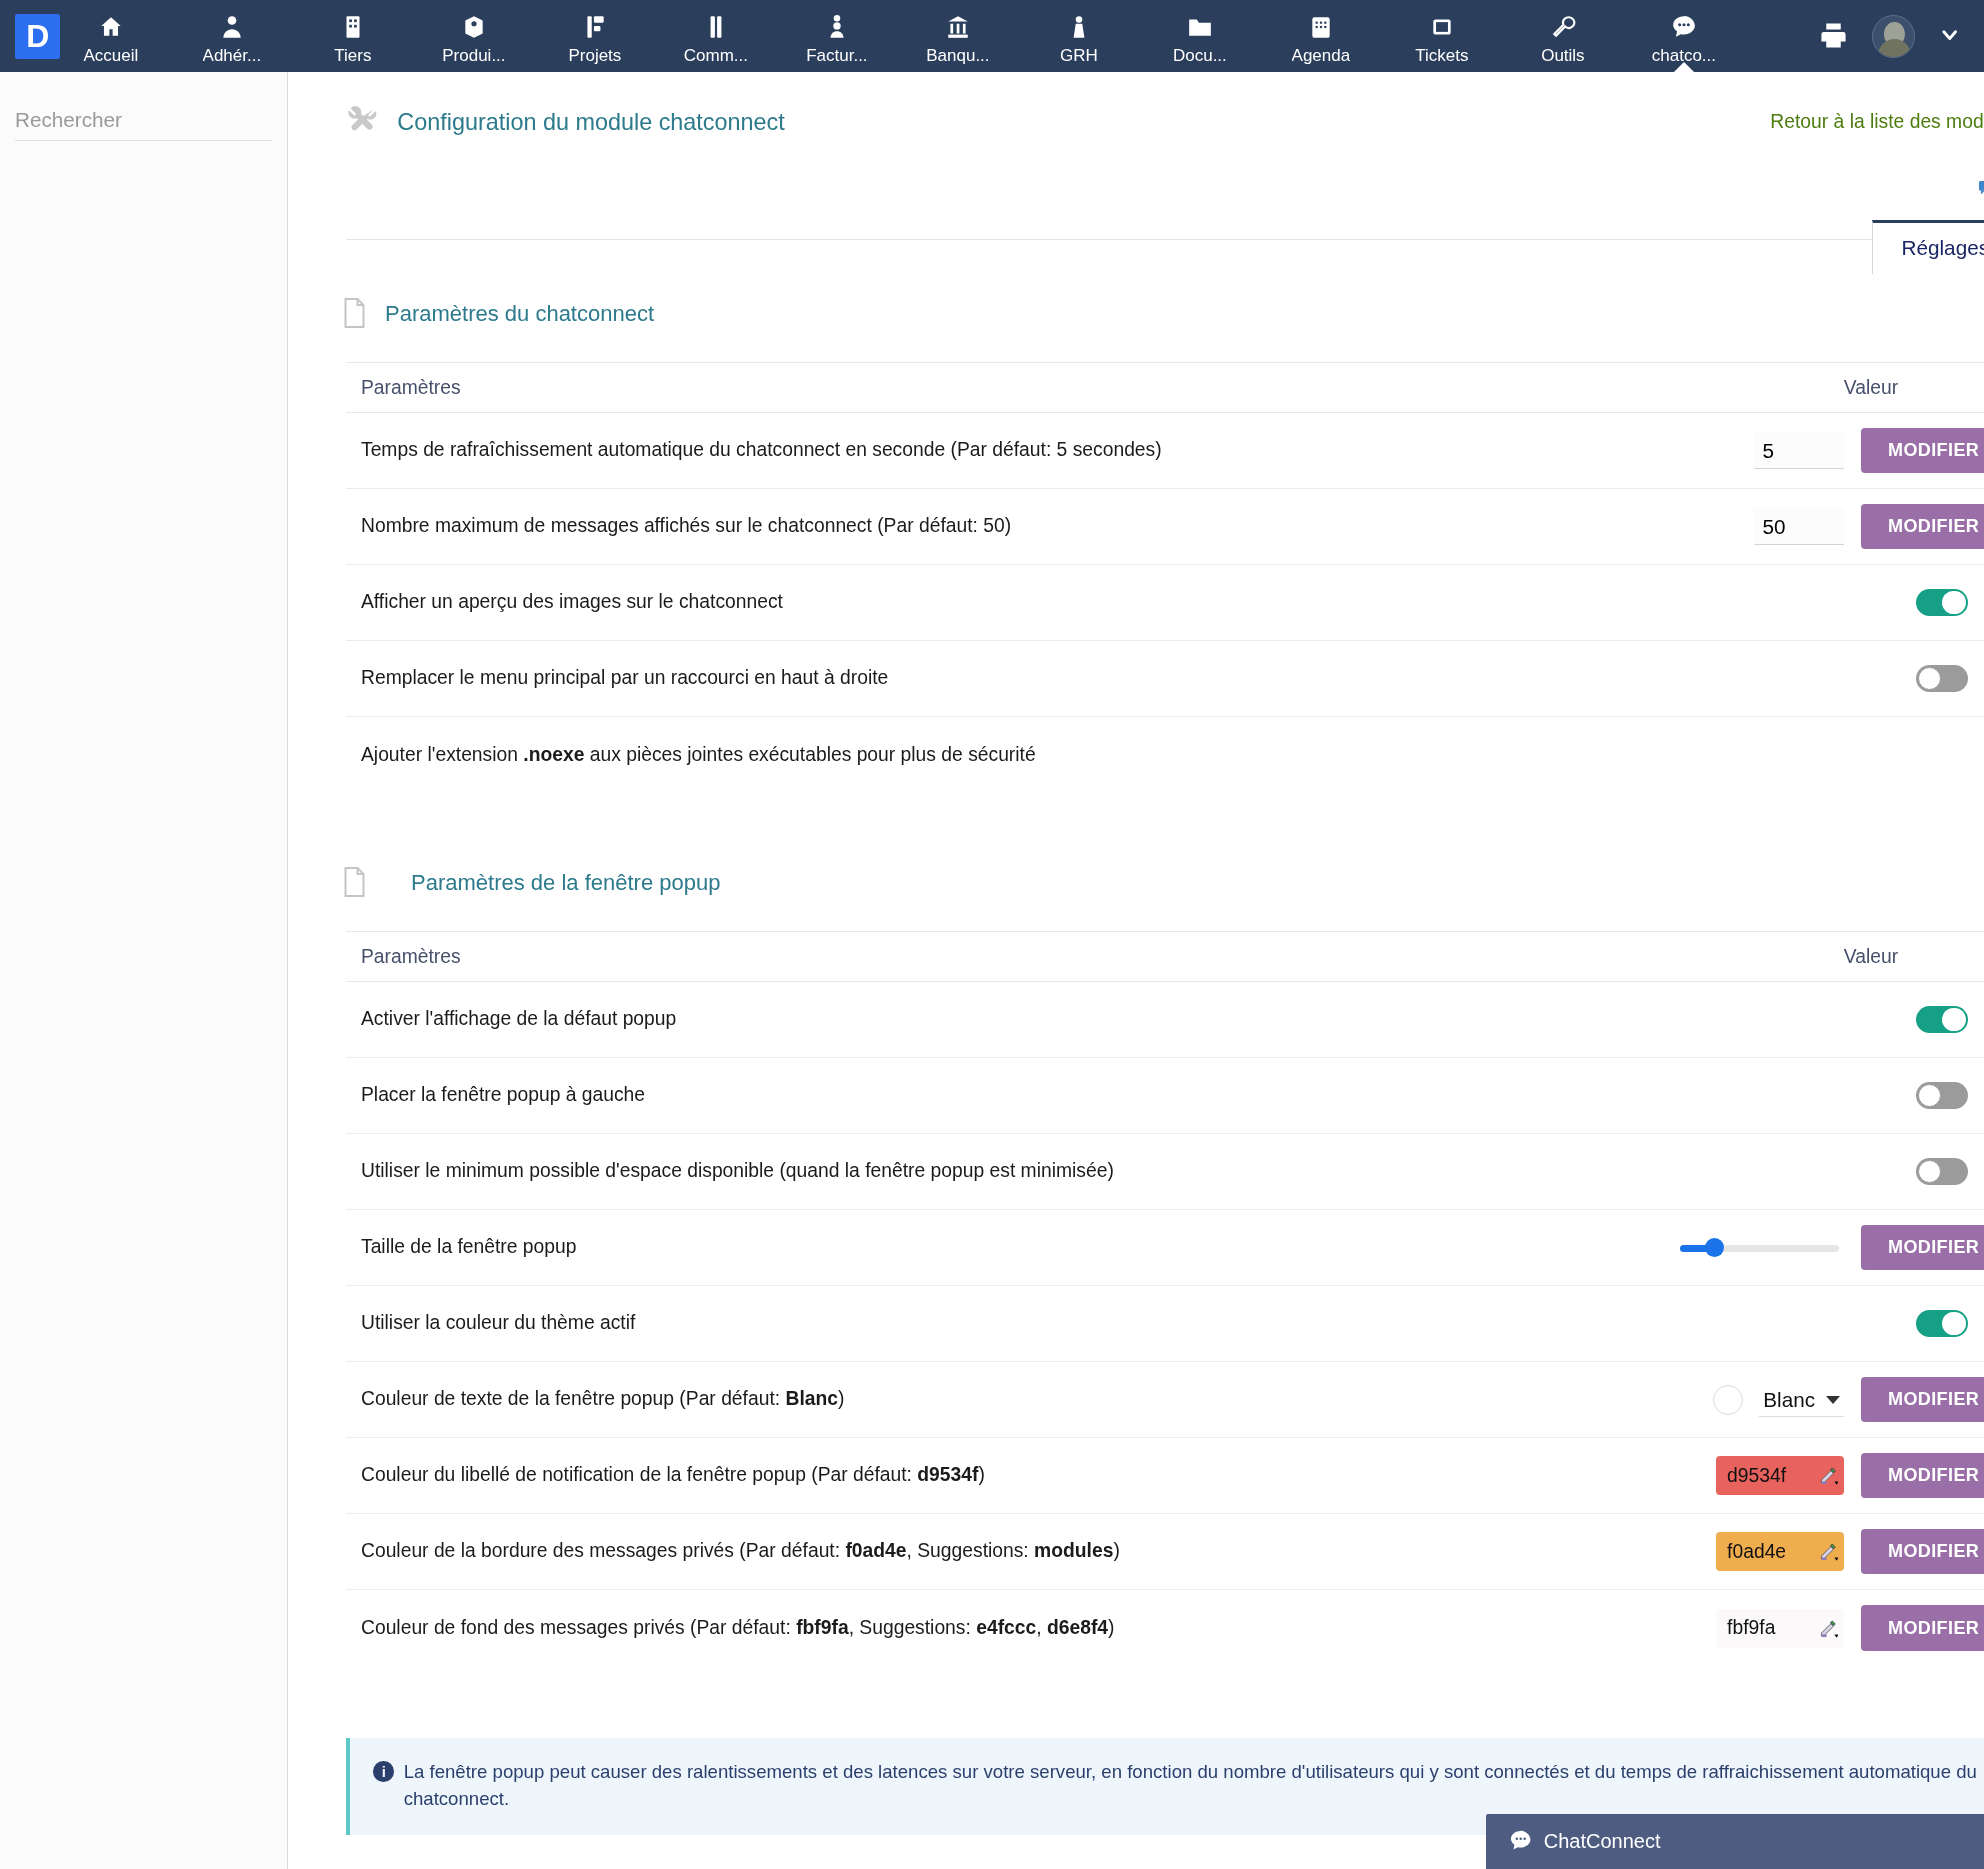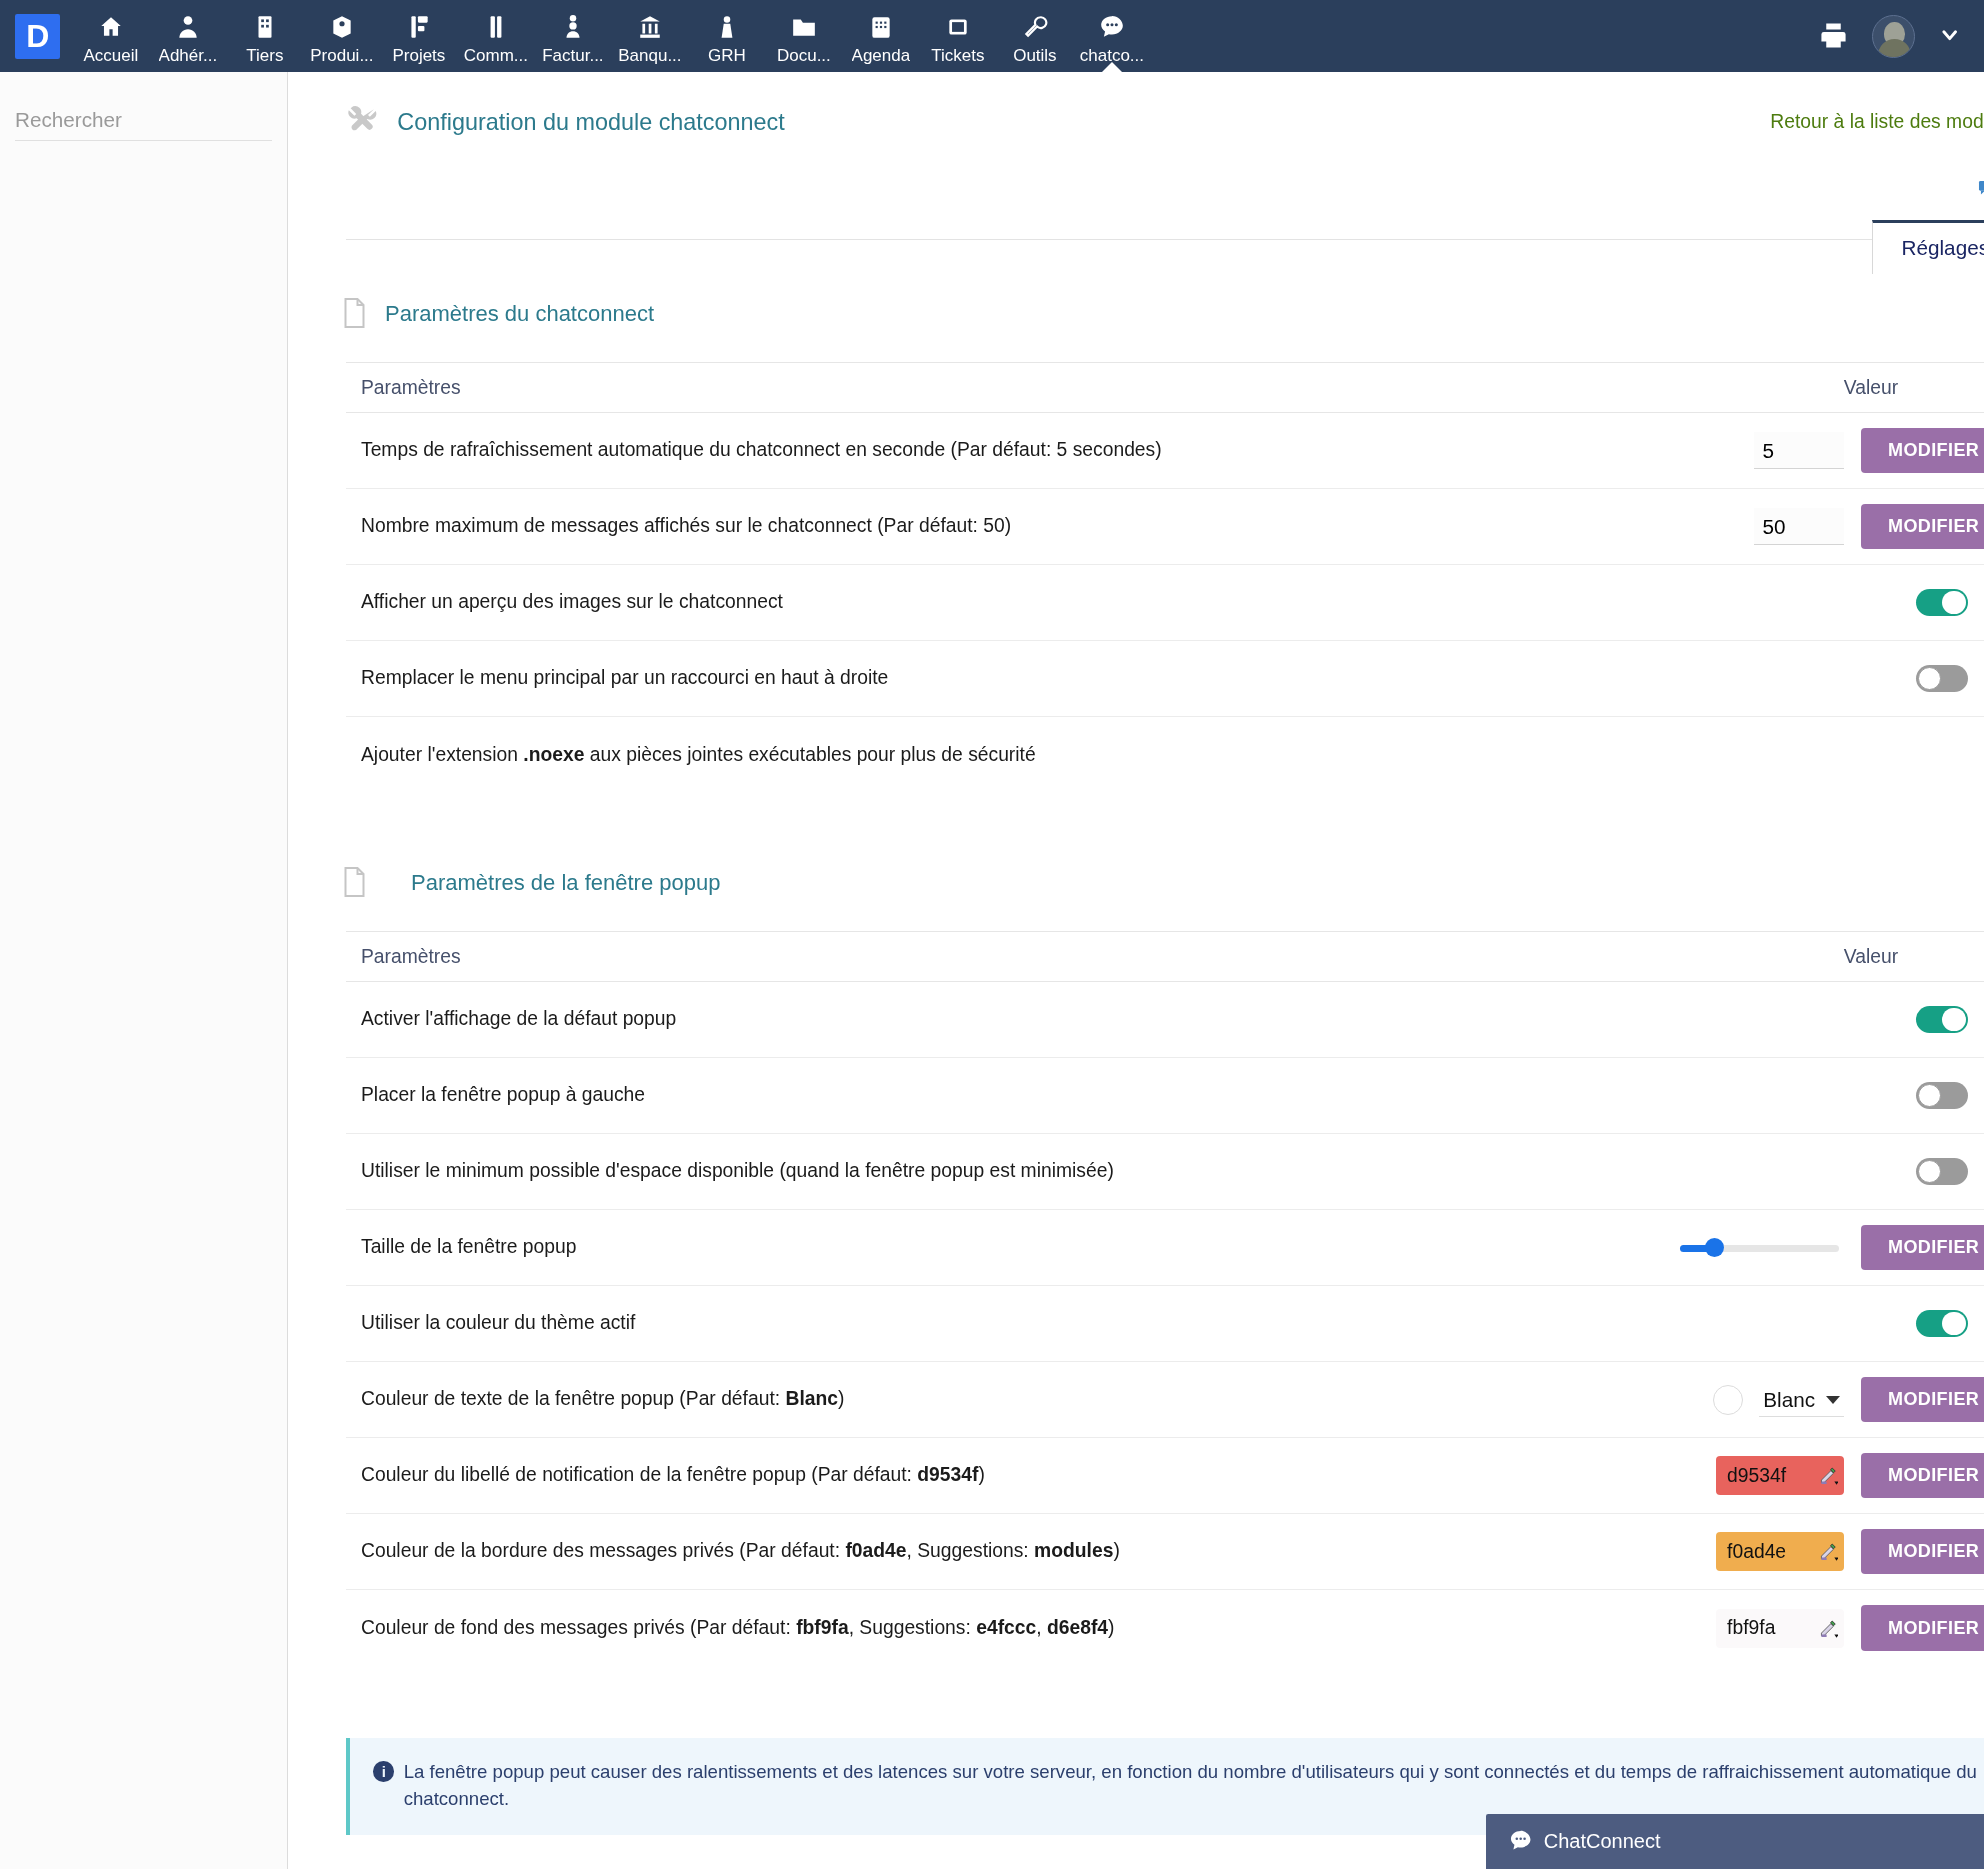--- a/index.html
+++ b/index.html
@@ -17,21 +17,21 @@
     background: #2b3f5c;
     display: flex; align-items: center;
   }
   #logo-box {
     width: 45px; height: 45px; margin-left: 15px;
     background: #2e6ef0; color: #fff;
     display: flex; align-items: center; justify-content: center;
     font-size: 32px; font-weight: bold; letter-spacing: -0.7px;
     border-radius: 2.1px;
   }
-  #nav-items { display: flex; align-items: flex-start; margin-left: 12.4px; height: 72px; }
+  #nav-items { display: flex; align-items: flex-start; margin-left: 12.4px; height: 72px; gap: 44px; }
   .nav-item {
     position: relative;
     display: flex; flex-direction: column; align-items: center; justify-content: center;
     min-width: 77px; padding: 6.9px 4.1px 0 4.1px; height: 72px;
     color: #ffffff; cursor: pointer;
   }
   .nav-icon { height: 29px; display:flex; align-items:center; justify-content:center; }
   .nav-icon svg { display:block; }
   .nav-label {
     font-size: 17px; margin-top: 4.1px; white-space: nowrap;

